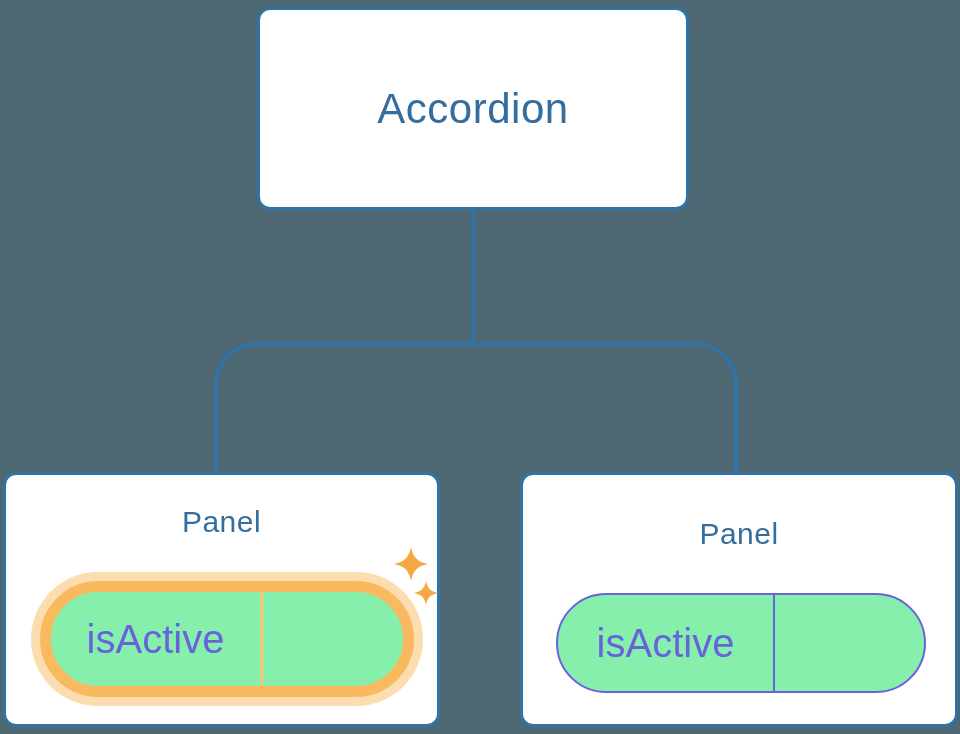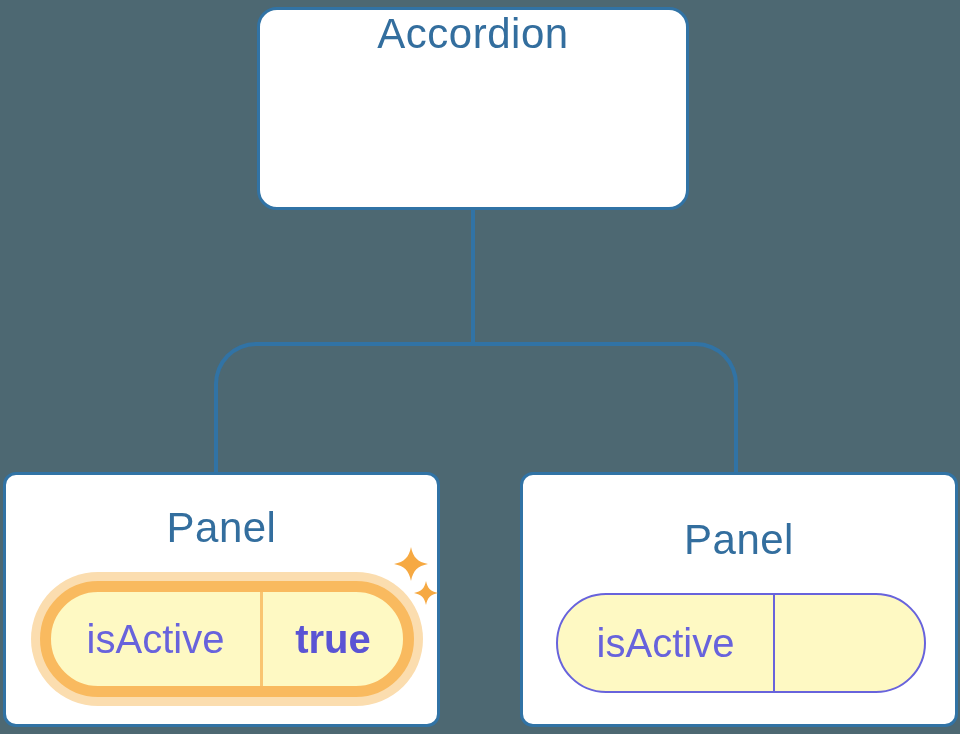--- a/index.html
+++ b/index.html
@@ -15,36 +15,36 @@
   
   .node {
     position: absolute;
     box-sizing: border-box;
     background: var(--node-fill, #fff);
     border: 3px solid var(--node-border, #3173A5);
     border-radius: 13px;
   }
   .node-root {
     left: 257px; top: 7px; width: 432px; height: 203px;
-    display: flex; justify-content: center; border-radius: 20px;
+    display: flex; align-items: center; justify-content: center;
   }
   .node-root .node-label {
     color: var(--node-text, #336E9E);
     font-size: 42px;
     letter-spacing: 0.5px;
   }
   .panel-left  { left: 3px;   top: 472px; width: 437px; height: 255px; }
   .panel-right { left: 520px; top: 472px; width: 438px; height: 255px; }
 
   .panel-title {
     position: absolute;
     left: 0; width: 100%;
     text-align: center;
     color: var(--node-text, #336E9E);
-    font-size: 42px;
+    font-size: 30px;
     letter-spacing: 0.5px;
     line-height: 1;
   }
   .panel-left  .panel-title { top: 32px; }
   .panel-right .panel-title { top: 44px; }
 
   
   .stem {
     position: absolute;
     left: 471px; top: 208px;
@@ -62,21 +62,21 @@
     border-radius: 42px 42px 0 0;
   }
 
   
   .pill {
     position: absolute;
     box-sizing: border-box;
     border-radius: 999px;
     display: flex;
     align-items: stretch;
-    background: #fef9c3;
+    background: #86efac;
     font-size: 40px;
   }
   .pill .cell {
     display: flex;
     align-items: center;
     justify-content: center;
   }
   .pill-highlight {
     left: 34px; top: 106px;
     width: 374px; height: 116px;
@@ -123,21 +123,20 @@
 
   <div class="stem"></div>
   <div class="bracket"></div>
 
   <div class="node panel-left">
     <div class="panel-title">Panel</div>
 
     <div class="pill pill-highlight">
       <div class="cell cell-key">isActive</div>
       <div class="pill-divider"></div>
-      <div class="cell cell-value">true</div>
     </div>
 
     <svg class="sparkles" viewBox="0 0 66 66" xmlns="http://www.w3.org/2000/svg">
       <path transform="translate(36,23) scale(17)" d="M0,-1 C0.13,-0.38 0.38,-0.13 1,0 C0.38,0.13 0.13,0.38 0,1 C-0.13,0.38 -0.38,0.13 -1,0 C-0.38,-0.13 -0.13,-0.38 0,-1 Z"></path>
       <path transform="translate(51,52) scale(12)" d="M0,-1 C0.13,-0.38 0.38,-0.13 1,0 C0.38,0.13 0.13,0.38 0,1 C-0.13,0.38 -0.38,0.13 -1,0 C-0.38,-0.13 -0.13,-0.38 0,-1 Z"></path>
     </svg>
   </div>
 
   <div class="node panel-right">
     <div class="panel-title">Panel</div>

